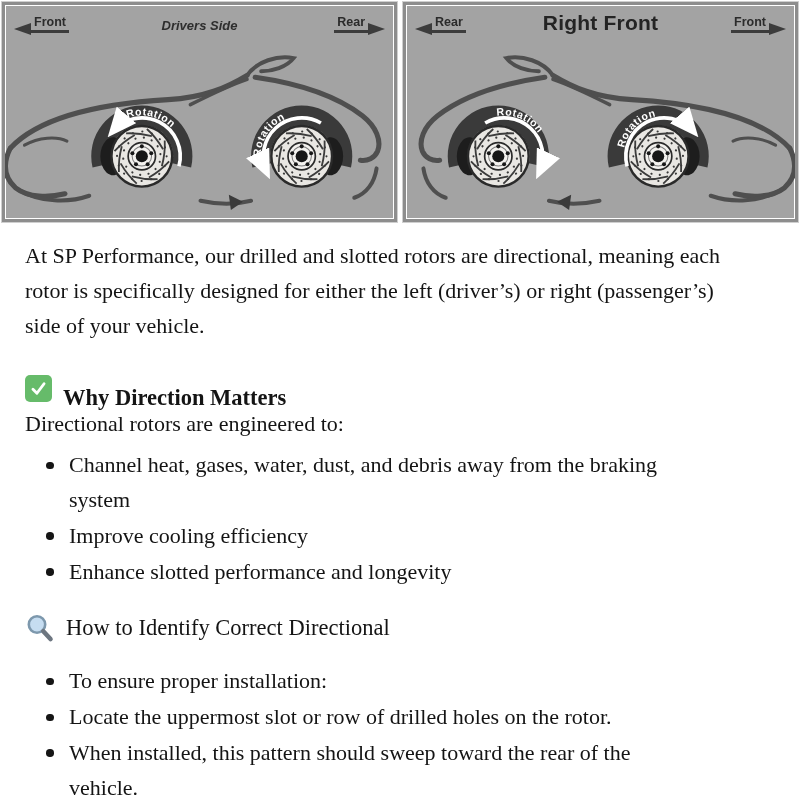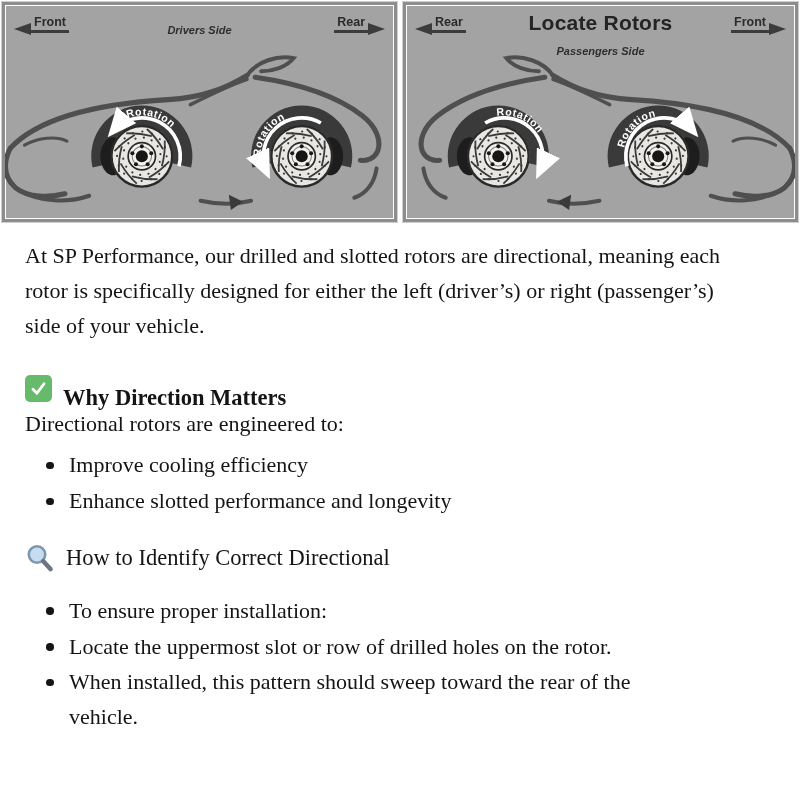--- a/index.html
+++ b/index.html
@@ -5,21 +5,21 @@
   * { margin:0; padding:0; box-sizing:border-box; }
   html,body { width:800px; background:#ffffff; font-family:"Liberation Serif", serif; color:#141414; }
   body { position:relative; height:800px; overflow:hidden; }
 
   
   .figure { display:flex; gap:6px; padding:2px 2px 0 2px; height:222px; }
   .panel { flex:1; border:3px solid #8d8d8d; background:#a3a3a3; position:relative; overflow:hidden;
            box-shadow: inset 0 0 0 1px #ffffff, 0 0 0 1px #cfcfcf; }
   .panel-titles { text-align:center; padding-top:7px; font-family:"Liberation Sans", sans-serif; }
   .panel-title { font-size:21px; font-weight:800; letter-spacing:.2px; color:#242424; line-height:1.0; }
-  .panel-subtitle { font-size:11px; font-weight:700; font-style:italic; color:#2e2e2e; margin-top:12px; }
+  .panel-subtitle { font-size:13px; font-weight:700; font-style:italic; color:#2e2e2e; margin-top:6px; }
   .dir-arrow { position:absolute; top:11px; display:flex; align-items:flex-end;
                font-family:"Liberation Sans", sans-serif; }
   .dir-arrow.at-left { left:9px; }
   .dir-arrow.at-right { right:9px; }
   .dir-label { font-size:12.5px; font-weight:800; color:#2b2b2b; border-bottom:3px solid #3c3c3c;
                padding:0 3px 1px 3px; line-height:1.05; }
   .tri { width:0; height:0; border-top:6px solid transparent; border-bottom:6px solid transparent; margin-bottom:-2px; }
   .tri-left  { border-right:17px solid #3c3c3c; }
   .tri-right { border-left:17px solid #3c3c3c; }
   .car-art { position:absolute; left:0; bottom:0; width:100%; height:172px; display:block; }
@@ -131,22 +131,21 @@
       </g>
     </svg>
   </div>
 
   <div class="panel">
     <div class="dir-arrow at-left">
       <span class="tri tri-left"></span>
       <span class="dir-label">Rear</span>
     </div>
     <div class="panel-titles">
-      <div class="panel-title">Locate Rotors</div>
-      <div class="panel-subtitle">Passengers Side</div>
+      <div class="panel-title">Right Front</div>
     </div>
     <div class="dir-arrow at-right">
       <span class="dir-label">Front</span>
       <span class="tri tri-right"></span>
     </div>
     <svg class="car-art" viewBox="0 0 384 170" preserveAspectRatio="xMidYMax meet">
       <use href="#car-left" transform="translate(387,0) scale(-1,1)"></use>
       <g font-family="Liberation Sans, sans-serif" font-size="10.5" font-weight="700" fill="#ffffff" letter-spacing="0.6">
         <path d="M 215.3,117.8 A 38 38 0 0 1 281.1,83.6" fill="none" stroke="#ffffff" stroke-width="3.6" marker-end="url(#ah)" transform="translate(3,0)"></path>
         <path d="M 75,75.1 A 38 38 0 0 1 128.4,124.1" fill="none" stroke="#ffffff" stroke-width="3.6" marker-end="url(#ah)" transform="translate(3,0)"></path>
@@ -166,20 +165,21 @@
       <svg width="19" height="19" viewBox="0 0 24 24">
           <path d="M5,13 L10,18 L19,6" fill="none" stroke="#ffffff" stroke-width="3.6" stroke-linecap="round" stroke-linejoin="round"></path>
         </svg>
     </span>
     <span class="htext-bold">Why Direction Matters</span>
   </div>
 
   <p class="lead">Directional rotors are engineered to:</p>
 
   <ul class="blist">
+    <li>Channel heat, gases, water, dust, and debris away from the braking system</li>
     <li>Improve cooling efficiency</li>
     <li>Enhance slotted performance and longevity</li>
   </ul>
 
   <div class="hrow h-mag">
     <svg class="mag-icon" width="30" height="30" viewBox="0 0 30 30">
       <circle cx="12" cy="11.5" r="8.2" fill="#c6ddf1" stroke="#7d98ad" stroke-width="2.6"></circle>
       <line x1="18.3" y1="18.3" x2="25.5" y2="26" stroke="#6d7680" stroke-width="4.6" stroke-linecap="round"></line>
     </svg>
     <span class="htext-reg">How to Identify Correct Directional</span>

